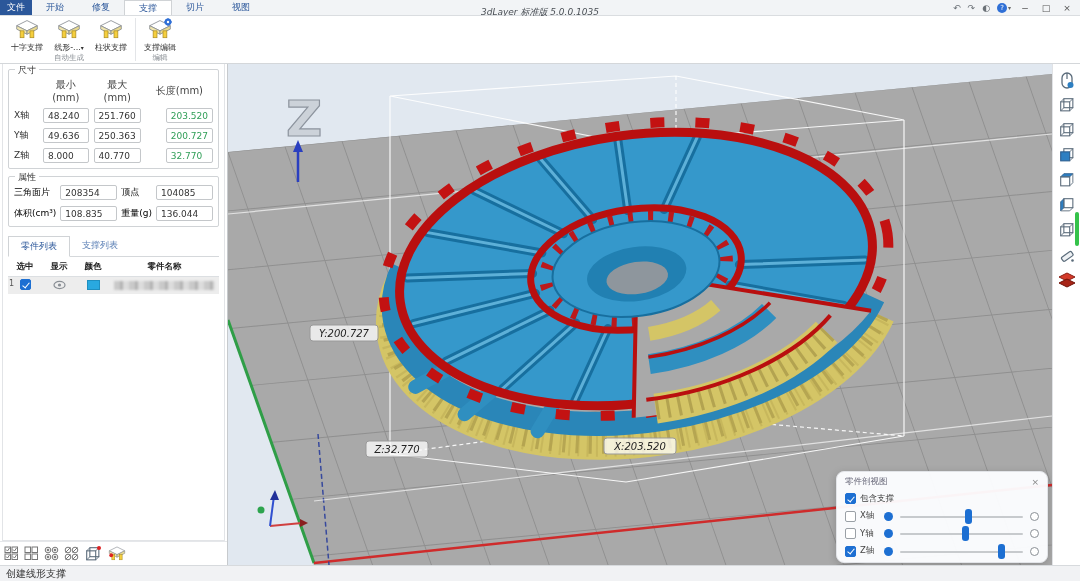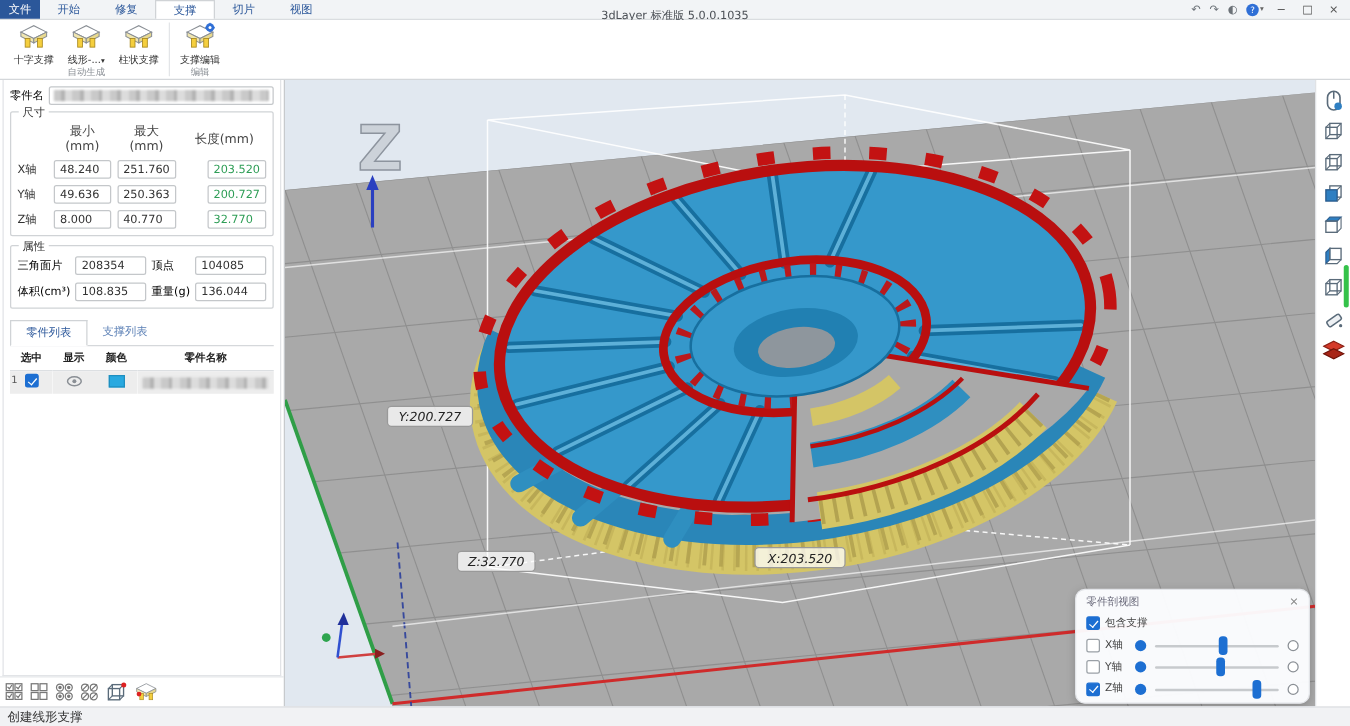--- a/index.html
+++ b/index.html
@@ -3,21 +3,21 @@
 <meta charset="utf-8">
 <style>
   *{margin:0;padding:0;box-sizing:border-box;font-family:"DejaVu Sans","Liberation Sans",sans-serif;}
   html,body{width:1080px;height:581px;overflow:hidden;background:#fff;}
   
   .titlebar{height:16px;background:#f2f4f6;border-bottom:1px solid #dadde0;display:flex;align-items:stretch;position:relative;font-size:9px;}
   .tabs{display:flex;}
   .tab{padding:0 14px;display:flex;align-items:center;color:#2b579a;cursor:default;}
   .tab.file{background:#2b579a;color:#fff;padding:0 7px;}
   .tab.active{background:#fff;border:1px solid #d0d3d6;border-bottom:none;}
-  .title-center{position:absolute;left:0;right:0;top:4px;height:16px;display:flex;align-items:center;justify-content:center;color:#4a4f55;pointer-events:none;font-size:9px;}
+  .title-center{position:absolute;left:0;right:0;top:4px;height:16px;display:flex;align-items:center;justify-content:center;color:#4a4f55;pointer-events:none;font-size:9px;font-style:italic;}
   .tb-right{margin-left:auto;display:flex;align-items:center;gap:7px;padding-right:6px;color:#6b7177;z-index:2;}
   .tb-right .wbtn{width:14px;text-align:center;color:#555;font-size:9px;}
   .helpdot{width:10px;height:10px;border-radius:50%;background:#2f6fd6;color:#fff;font-size:7px;display:inline-flex;align-items:center;justify-content:center;}
   .caret{font-size:6px;color:#666;}
   
   .ribbon{height:48px;background:#fff;border-bottom:1px solid #d4d7da;display:flex;align-items:stretch;padding-left:4px;position:relative;}
   .rgroup{display:flex;flex-direction:column;padding:1px 2px 0 2px;}
   .rbtns{display:flex;flex:1;}
   .rbtn{width:42px;display:flex;flex-direction:column;align-items:center;justify-content:flex-start;padding-top:1px;cursor:default;}
   .rbtn .lbl{font-size:8px;color:#333;white-space:nowrap;margin-top:0px;}
@@ -50,21 +50,21 @@
   .swatch{width:13px;height:10px;background:#29a9e0;border:1px solid #1f8fc0;display:inline-block;}
   .cb{width:11px;height:11px;border:1px solid #9aa0a6;background:#fff;border-radius:2px;display:inline-block;position:relative;flex:none;}
   .cb.on{background:#1d6fd2;border-color:#1d6fd2;}
   .cb.on:after{content:"";position:absolute;left:3px;top:0.5px;width:3px;height:6px;border:solid #fff;border-width:0 1.5px 1.5px 0;transform:rotate(40deg);}
   .lfill{flex:1;}
   .lbottom{height:24px;display:flex;align-items:center;gap:5px;padding:0 4px;border-top:1px solid #e5e7ea;}
   
   .viewport{width:824px;height:501px;position:relative;background:#e1e8f0;overflow:hidden;}
   .viewport svg{display:block;}
   
-  .secpanel{position:absolute;right:4px;bottom:2px;width:188px;height:92px;background:rgba(252,253,255,0.96);border:1px solid #e2e4e8;border-radius:8px;box-shadow:0 2px 8px rgba(0,0,0,.18);font-size:8.5px;color:#444;padding:4px 8px 2px 8px;display:flex;flex-direction:column;}
+  .secpanel{position:absolute;right:4px;bottom:2px;width:212px;height:92px;background:rgba(252,253,255,0.96);border:1px solid #e2e4e8;border-radius:8px;box-shadow:0 2px 8px rgba(0,0,0,.18);font-size:8.5px;color:#444;padding:4px 8px 2px 8px;display:flex;flex-direction:column;}
   .sp-title{display:flex;align-items:center;color:#667;margin-bottom:2px;}
   .sp-close{margin-left:auto;color:#888;font-size:9px;cursor:default;}
   .sp-row{display:flex;align-items:center;gap:4px;height:18px;}
   .slider{flex:1;height:15px;position:relative;margin:0 3px;}
   .slider .track{position:absolute;left:0;right:0;top:7px;height:2px;background:#c7cacd;border-radius:1px;}
   .slider .thumb{position:absolute;top:0;width:7px;height:15px;background:#1d6fd2;border-radius:3px;margin-left:-3px;}
   .dot-start{width:9px;height:9px;border-radius:50%;background:#1d6fd2;flex:none;}
   .dot-end{width:9px;height:9px;border-radius:50%;background:#fff;border:1px solid #8a8f95;flex:none;}
   .axname{width:20px;}
   
@@ -170,26 +170,20 @@
       </div>
     </div>
     <div class="rgname">编辑</div>
   </div>
 </div>
 
 <div class="main">
 
   <div class="lpanel">
     <div class="pbody">
-      <div class="rowflex">
-        <span>零件名</span>
-        <span class="inputbox">
-            <span class="blurname"></span>
-          </span>
-      </div>
       <div class="fbox">
         <span class="legend">尺寸</span>
         <div class="szgrid">
           <span></span>
           <span class="szhead">最小(mm)</span>
           <span class="szhead">最大(mm)</span>
           <span class="szhead">长度(mm)</span>
 
           <span class="axlbl">X轴</span>
           <span class="vbox">48.240</span>

